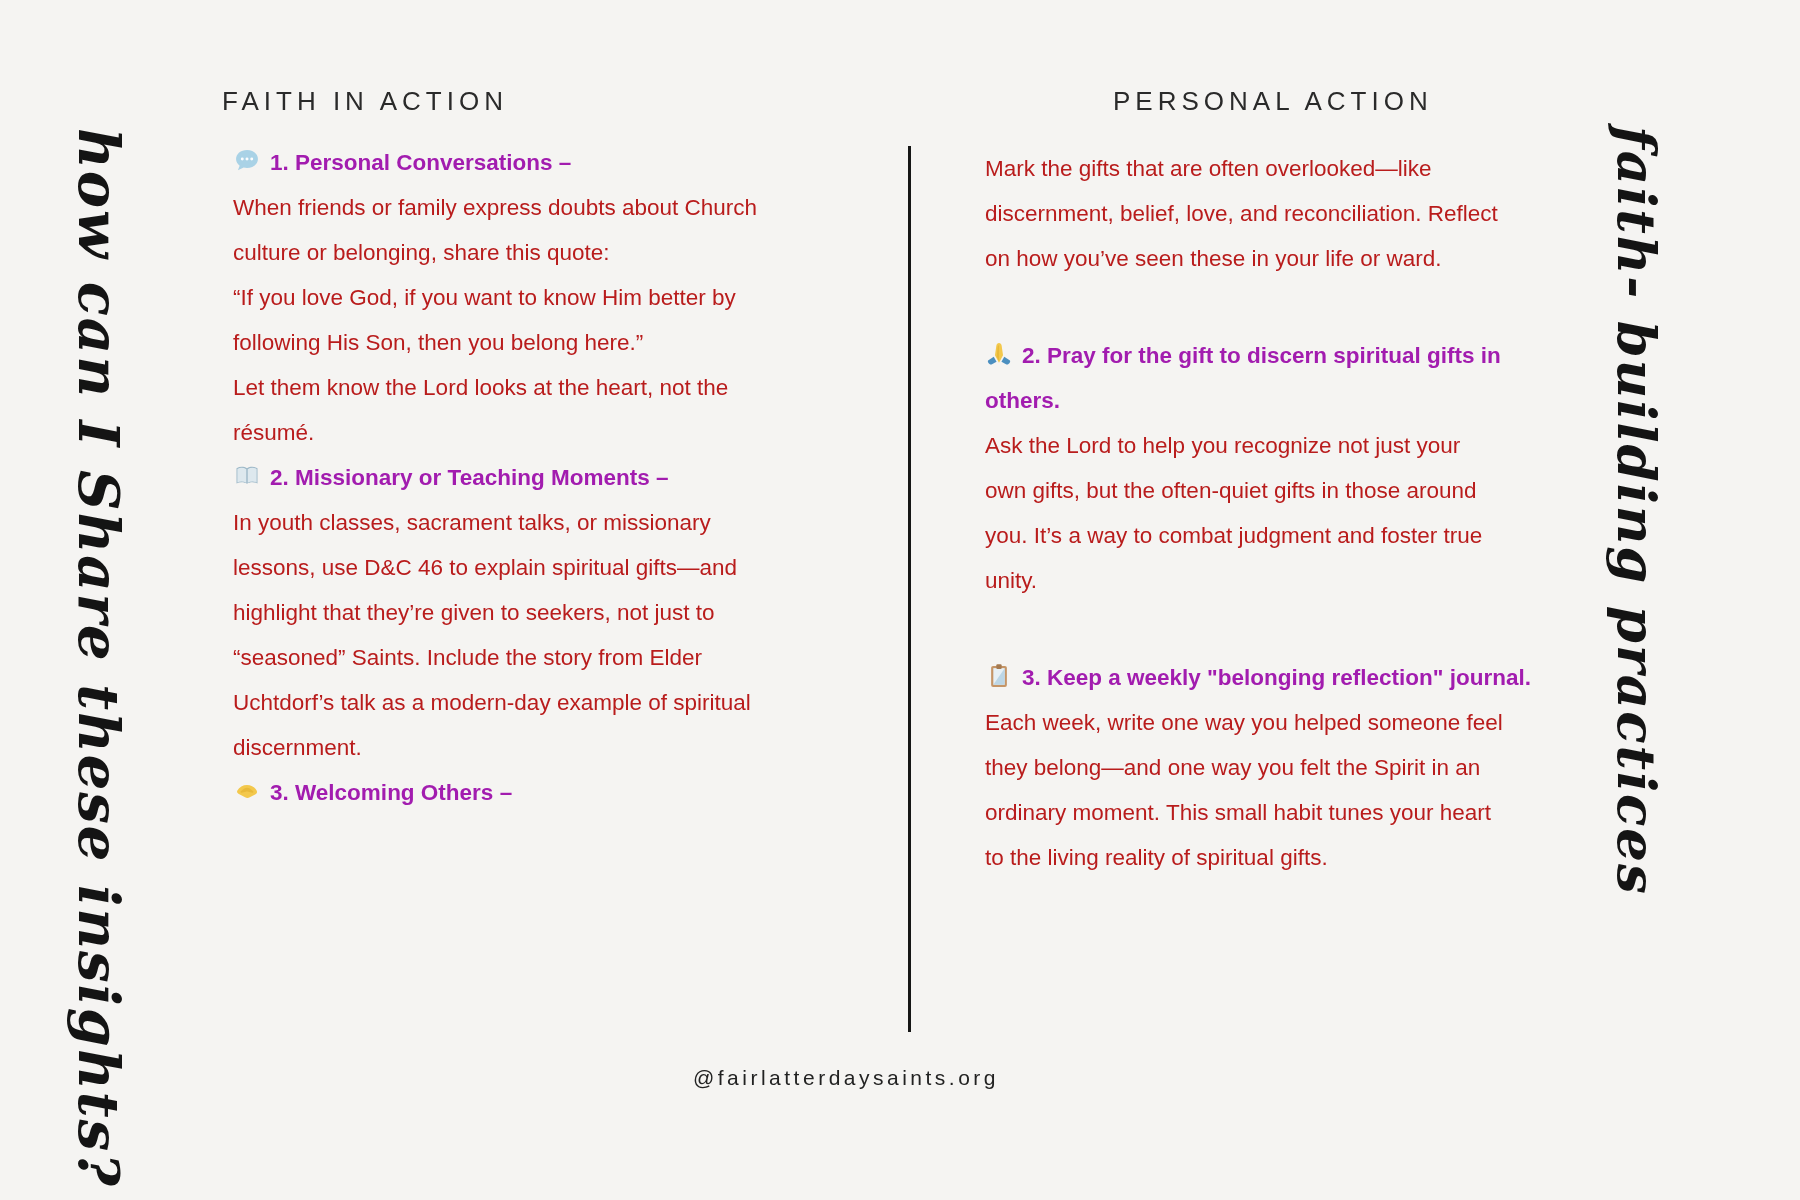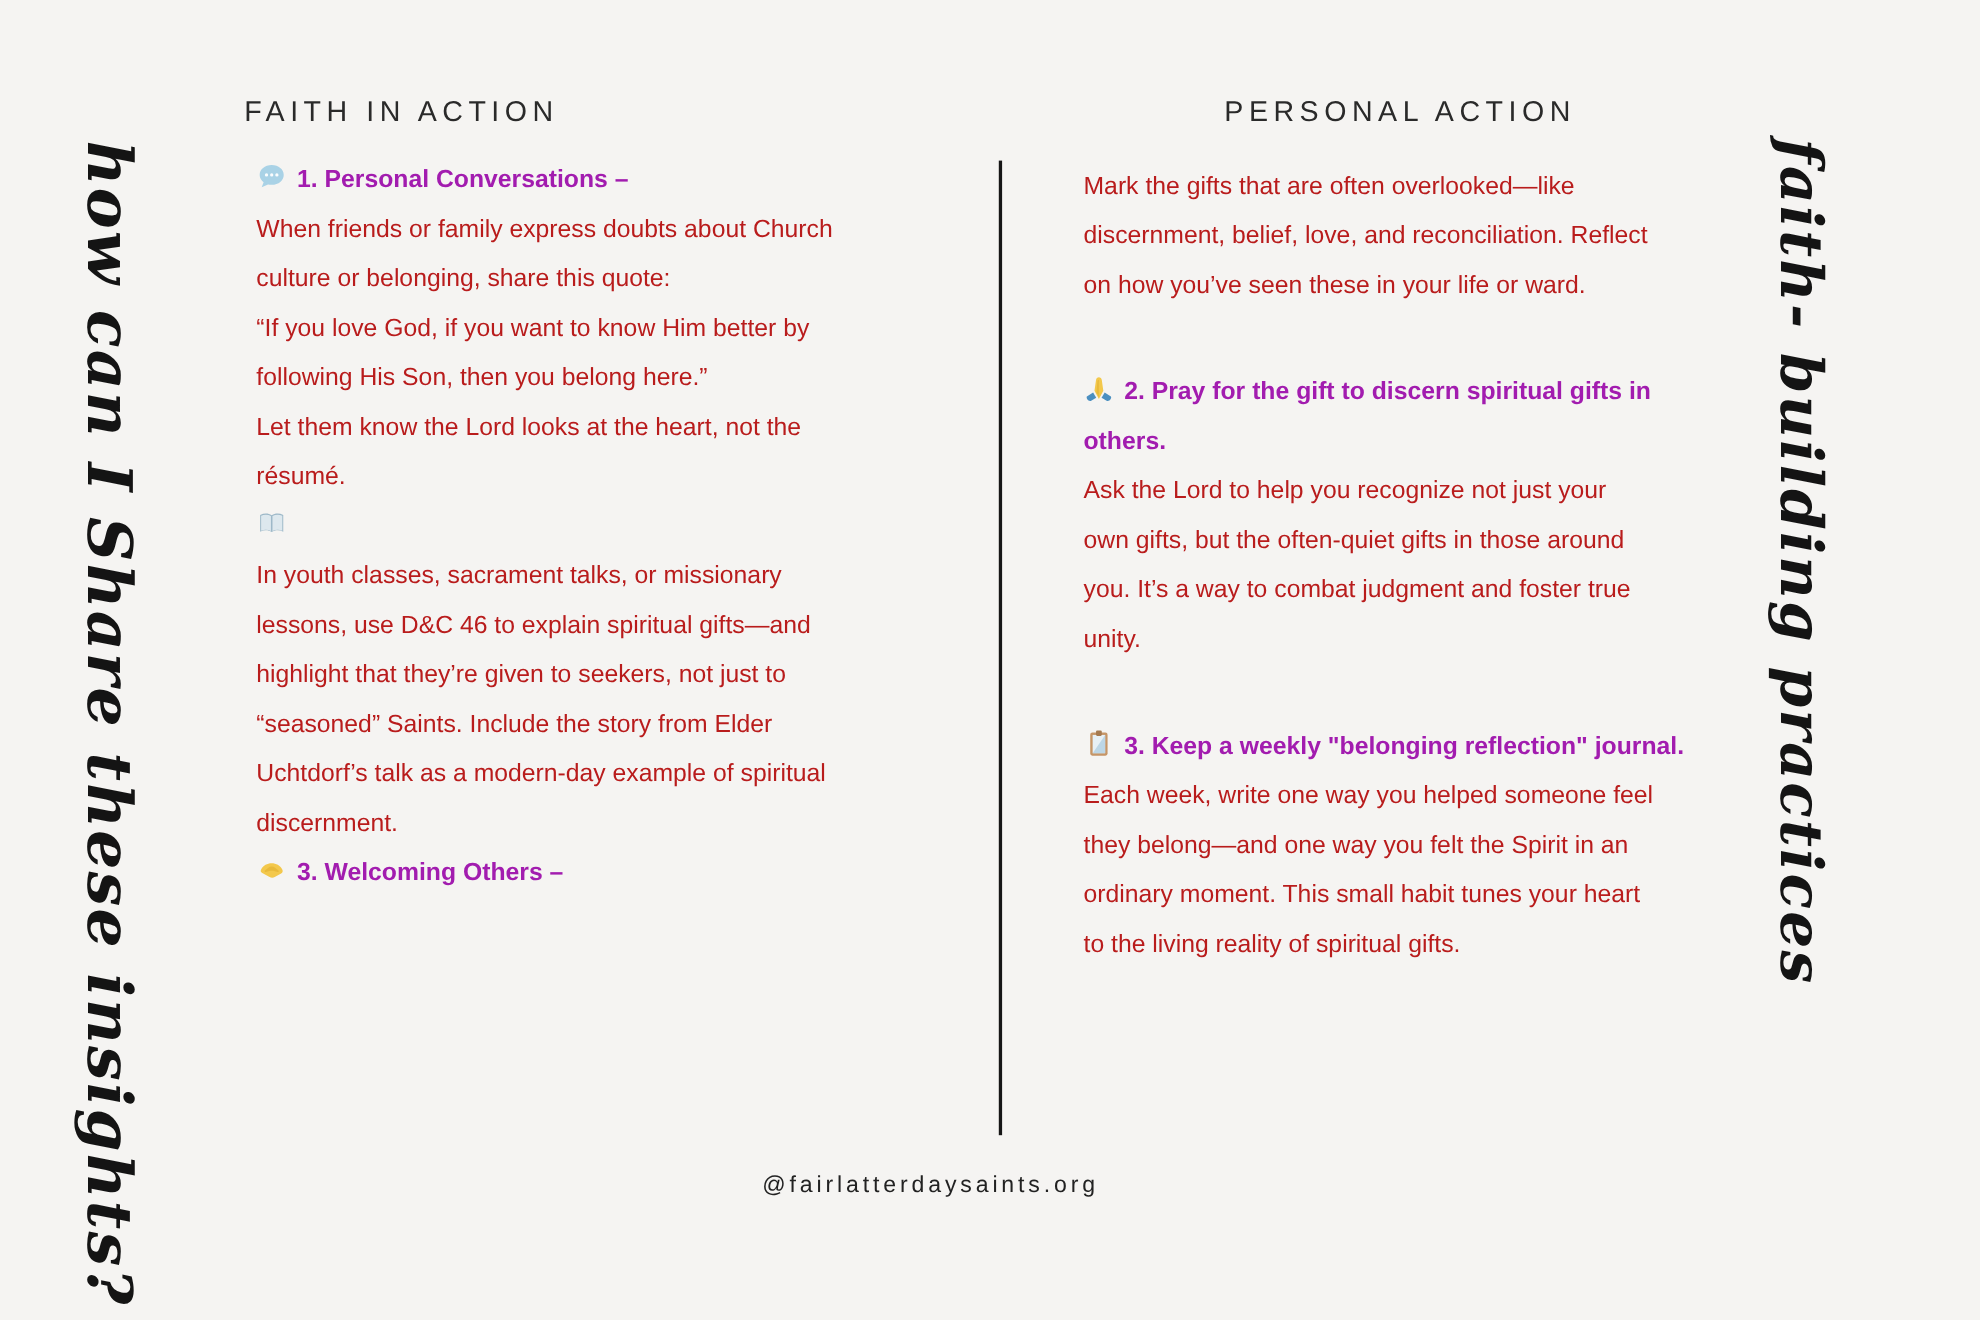--- a/index.html
+++ b/index.html
@@ -85,21 +85,21 @@
 “If you love God, if you want to know Him better by
 following His Son, then you belong here.”
 Let them know the Lord looks at the heart, not the
 résumé.</div>
   </div>
 
   <div class="item">
     <div class="item-heading"><span class="icon"><svg viewBox="0 0 32 32">
             <path fill="#9db8c8" d="M16 7.2C12.4 5 8 5 4 7v17.5c4-2 8.4-2 12 .3 3.6-2.3 8-2.3 12-.3V7c-4-2-8.4-2-12 .2z"></path>
             <path fill="#dde8ee" d="M15.2 8.2C12 6.3 8.4 6.2 5 7.9v15.4c3.4-1.5 7-1.4 10.2.5zM16.8 8.2c3.2-1.9 6.8-2 10.2-.3v15.4c-3.4-1.5-7-1.4-10.2.5z"></path>
-          </svg></span></div>
+          </svg></span><strong>2. Missionary or Teaching Moments –</strong></div>
     <div class="item-body">In youth classes, sacrament talks, or missionary
 lessons, use D&amp;C 46 to explain spiritual gifts—and
 highlight that they’re given to seekers, not just to
 “seasoned” Saints. Include the story from Elder
 Uchtdorf’s talk as a modern-day example of spiritual
 discernment.</div>
   </div>
 
   <div class="item">
     <div class="item-heading"><span class="icon"><svg viewBox="0 0 32 32">

